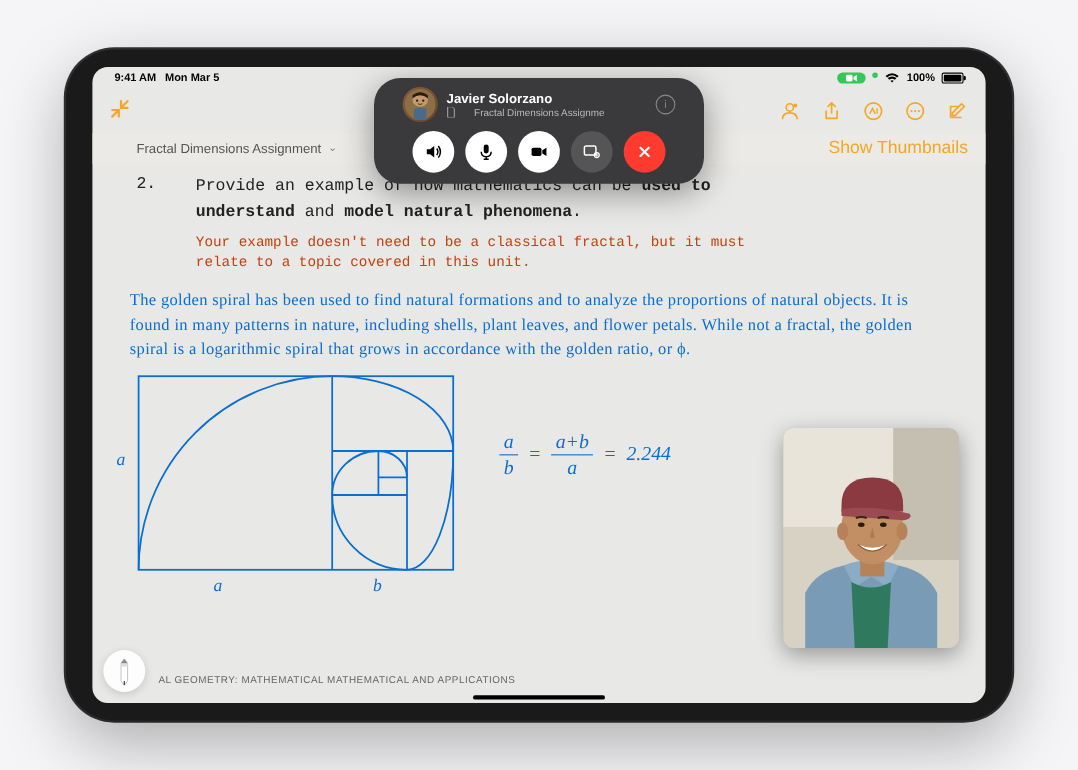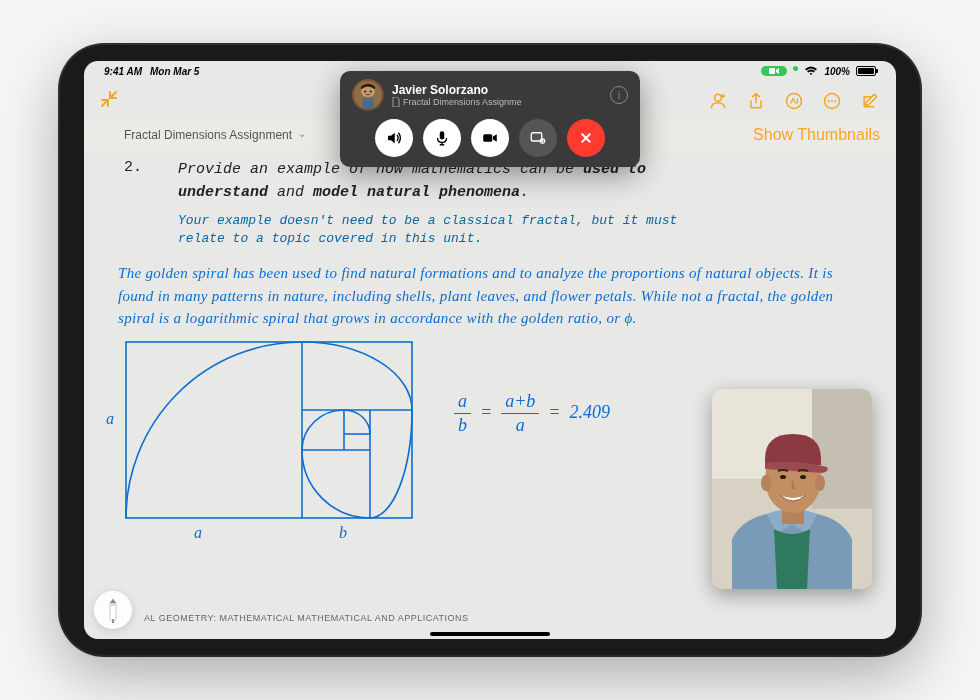--- a/index.html
+++ b/index.html
@@ -27,21 +27,20 @@
   }
   
   .status-bar {
     height: 20px;
     display: flex; align-items: center;
     padding: 0 20px;
     font-size: 10px; font-weight: 600;
     color: #000;
     position: relative;
     flex-shrink: 0;
-    font-style: italic;
   }
   .status-left { display: flex; gap: 8px; align-items: center; }
   .status-right { margin-left: auto; display: flex; gap: 6px; align-items: flex-start; }
   .status-pill {
     background: #34c759; color: #fff;
     border-radius: 10px; padding: 1px 8px;
     display: flex; align-items: center; gap: 4px;
     font-size: 9px;
   }
   .status-dot { width: 5px; height: 5px; background: #34c759; border-radius: 50%; }
@@ -89,31 +88,30 @@
   .doc {
     flex: 1;
     padding: 10px 30px 10px 40px;
     position: relative;
     overflow: hidden;
     font-family: "Courier New", monospace;
     color: #222;
   }
   .question-row { display: flex; gap: 36px; }
   .qnum { font-size: 15px; font-weight: 400; flex-shrink: 0; }
-  .qtext { font-size: 15px; line-height: 1.5; max-width: 550px; font-style: italic; }
+  .qtext { font-size: 15px; line-height: 1.5; max-width: 550px; }
   .qtext .bold { font-weight: 700; }
-  .qsub { font-size: 13px; color: #0369a1; margin-top: 8px; line-height: 1.4; }
+  .qsub { font-size: 13px; color: #c2410c; margin-top: 8px; line-height: 1.4; }
 
   .handwriting {
     font-family: "Segoe Script", "Bradley Hand", cursive;
     color: #0a6ed1;
     font-size: 15px;
     line-height: 1.5;
     margin: 14px 0 10px -6px;
-    font-style: italic;
     letter-spacing: 0.3px;
   }
 
   .diagram-area {
     display: flex; gap: 40px; align-items: flex-start;
     margin-top: 8px;
     position: relative;
   }
   .golden-spiral { position: relative; }
   .golden-spiral svg { display: block; }
@@ -152,37 +150,37 @@
     box-shadow: 0 2px 8px rgba(0,0,0,0.15);
     cursor: pointer;
   }
 
   
   .facetime-bar {
     position: absolute;
     top: 10px; left: 50%; transform: translateX(-50%);
     width: 300px;
     background: #3a3a3c;
-    border-radius: 10px;
-    padding: 8px 12px 10px;
+    border-radius: 24px;
+    padding: 8px 26px 10px;
     color: #fff;
     box-shadow: 0 8px 30px rgba(0,0,0,0.4);
     z-index: 100;
   }
   .ft-header { display: flex; align-items: center; gap: 8px; margin-bottom: 8px; }
   .ft-avatar {
     width: 32px; height: 32px; border-radius: 50%;
     background: linear-gradient(135deg, #8b5a3c, #6b4423);
     display: flex; align-items: center; justify-content: center;
     overflow: hidden; flex-shrink: 0;
   }
   .ft-avatar svg { width: 28px; height: 28px; }
   .ft-name-col { flex: 1; min-width: 0; }
   .ft-name { font-size: 12px; font-weight: 600; }
-  .ft-sub { font-size: 9px; color: #bbb; white-space: nowrap; overflow: hidden; text-overflow: ellipsis; display: flex; align-items: center; gap: 3px; }
+  .ft-sub { font-size: 9px; color: #bbb; white-space: nowrap; overflow: hidden; text-overflow: ellipsis; display: flex; align-items: center; gap: 17px; }
   .ft-info {
     width: 18px; height: 18px; border: 1.5px solid #888; border-radius: 50%;
     display: flex; align-items: center; justify-content: center;
     font-size: 10px; color: #888; cursor: pointer; flex-shrink: 0;
   }
   .ft-controls { display: flex; gap: 10px; justify-content: center; }
   .ft-btn {
     width: 38px; height: 38px; border-radius: 50%;
     display: flex; align-items: center; justify-content: center;
     cursor: pointer;
@@ -340,21 +338,21 @@
           <span class="frac">
               <span class="num">a</span>
               <span class="den">b</span>
             </span>
           &nbsp;=&nbsp;
           <span class="frac">
               <span class="num">a+b</span>
               <span class="den">a</span>
             </span>
           &nbsp;=&nbsp;
-          <span>2.409</span>
+          <span>2.244</span>
         </div>
       </div>
 
       <div class="footer-text">AL GEOMETRY: MATHEMATICAL MATHEMATICAL AND APPLICATIONS</div>
     </div>
 
     <div class="pencil-tool">
       <svg width="20" height="26" viewBox="0 0 20 26">
         <path d="M10 2 L13 6 L13 22 L10 26 L7 22 L7 6 Z" fill="#fff" stroke="#bbb" stroke-width="0.8"></path>
         <rect x="7" y="6" width="6" height="3" fill="#ddd"></rect>

